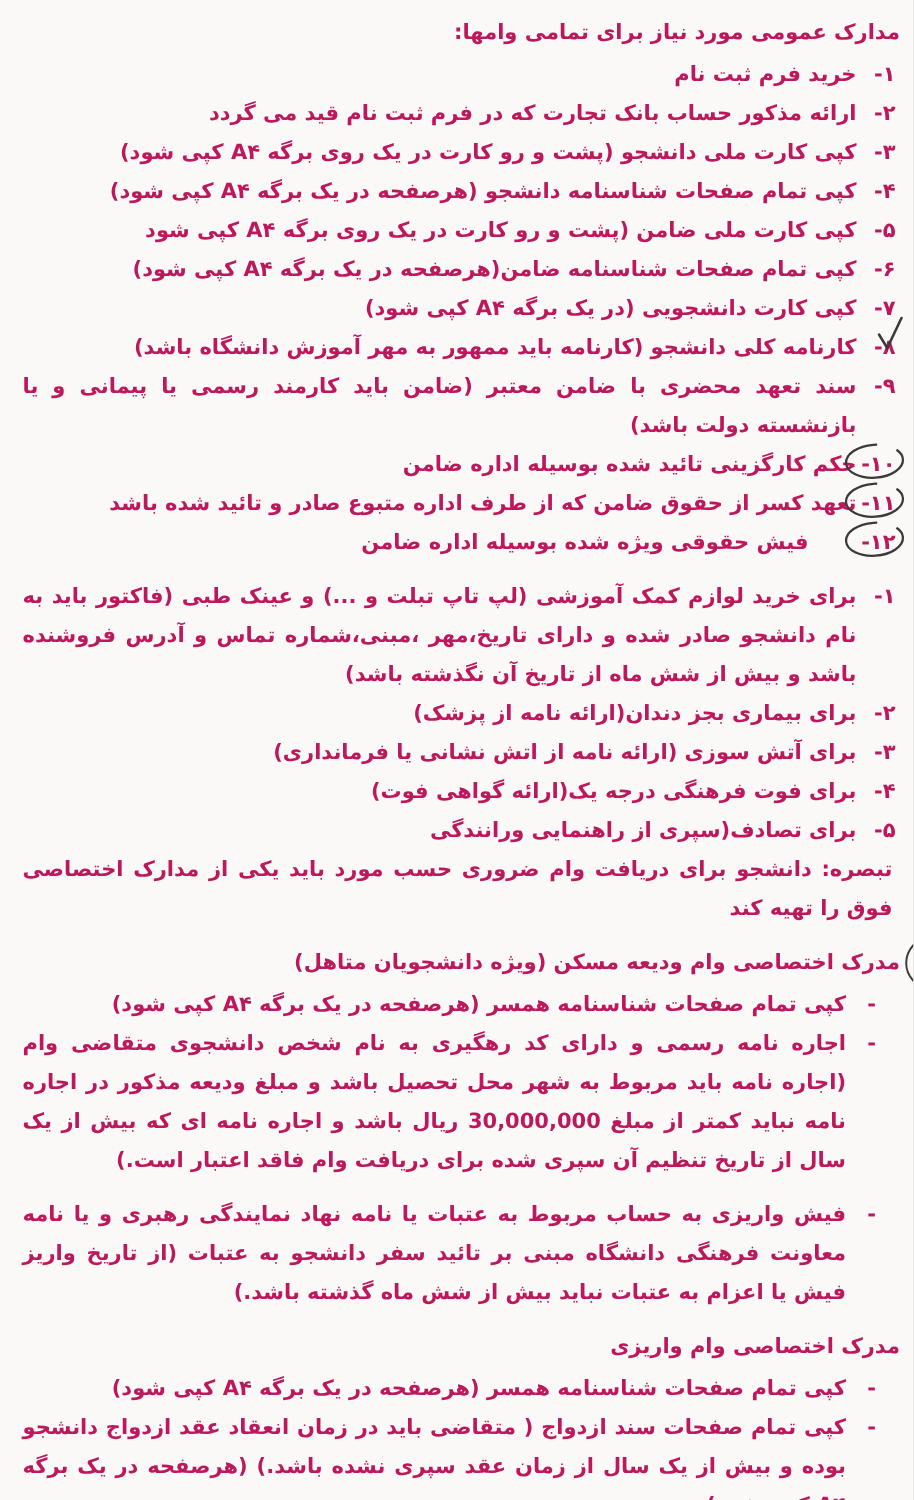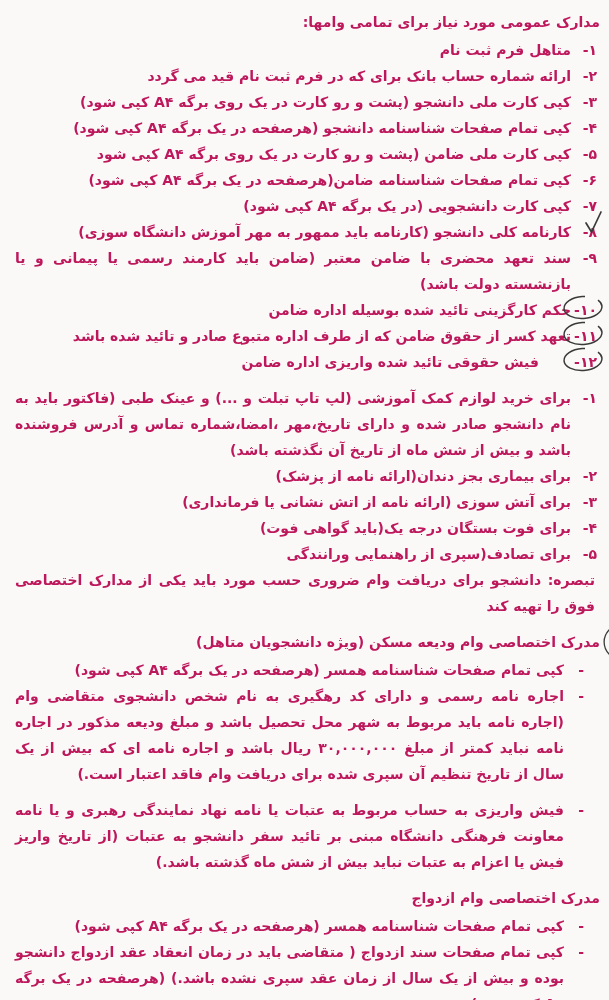--- a/index.html
+++ b/index.html
@@ -37,25 +37,25 @@
   svg.mark-pen{top:0px;right:-10px;width:9px;height:26px;}
 </style>
 </head>
 <body>
 
 <div class="page" style="background: rgb(250, 249, 247); color: #be185d;">
     <div class="section">
       <div class="section-title">مدارک عمومی مورد نیاز برای تمامی وامها:</div>
       <div class="item">
         <span class="num">۱-</span>
-        <div class="txt">متاهل فرم ثبت نام</div>
+        <div class="txt">خرید فرم ثبت نام</div>
       </div>
       <div class="item">
         <span class="num">۲-</span>
-        <div class="txt">ارائه شماره حساب بانک برای که در فرم ثبت نام قید می گردد</div>
+        <div class="txt">ارائه مذکور حساب بانک تجارت که در فرم ثبت نام قید می گردد</div>
       </div>
       <div class="item">
         <span class="num">۳-</span>
         <div class="txt">کپی کارت ملی دانشجو (پشت و رو کارت در یک روی برگه A۴ کپی شود)</div>
       </div>
       <div class="item">
         <span class="num">۴-</span>
         <div class="txt">کپی تمام صفحات شناسنامه دانشجو (هرصفحه در یک برگه A۴ کپی شود)</div>
       </div>
       <div class="item">
@@ -67,21 +67,21 @@
         <div class="txt">کپی تمام صفحات شناسنامه ضامن(هرصفحه در یک برگه A۴ کپی شود)</div>
       </div>
       <div class="item">
         <span class="num">۷-</span>
         <div class="txt">کپی کارت دانشجویی (در یک برگه A۴ کپی شود)</div>
       </div>
       <div class="item">
         <span class="num">۸-<svg class="mark mark-check" viewBox="0 0 20 26">
             <path d="M2 13 L7.5 22 L17 2" fill="none" stroke="#3a3a3a" stroke-width="1.7" stroke-linecap="round"></path>
           </svg></span>
-        <div class="txt">کارنامه کلی دانشجو (کارنامه باید ممهور به مهر آموزش دانشگاه سوزی)</div>
+        <div class="txt">کارنامه کلی دانشجو (کارنامه باید ممهور به مهر آموزش دانشگاه باشد)</div>
       </div>
       <div class="item">
         <span class="num">۹-</span>
         <div class="txt">سند تعهد محضری با ضامن معتبر (ضامن باید کارمند رسمی یا پیمانی و یا بازنشسته دولت باشد)</div>
       </div>
       <div class="item">
         <span class="num">۱۰-<svg class="mark mark-circle" viewBox="0 0 42 27">
             <ellipse cx="21" cy="13.5" rx="19" ry="11" fill="none" stroke="#3a3a3a" stroke-width="1.5" pathLength="100" stroke-dasharray="86 14" stroke-dashoffset="8" transform="rotate(-4 21 13.5)"></ellipse>
           </svg></span>
         <div class="txt">حکم کارگزینی تائید شده بوسیله اداره ضامن</div>
@@ -89,67 +89,67 @@
       <div class="item">
         <span class="num">۱۱-<svg class="mark mark-circle" viewBox="0 0 42 27">
             <ellipse cx="21" cy="13.5" rx="19" ry="11" fill="none" stroke="#3a3a3a" stroke-width="1.5" pathLength="100" stroke-dasharray="86 14" stroke-dashoffset="8" transform="rotate(-4 21 13.5)"></ellipse>
           </svg></span>
         <div class="txt">تعهد کسر از حقوق ضامن که از طرف اداره متبوع صادر و تائید شده باشد</div>
       </div>
       <div class="item">
         <span class="num">۱۲-<svg class="mark mark-circle" viewBox="0 0 42 27">
             <ellipse cx="21" cy="13.5" rx="19" ry="11" fill="none" stroke="#3a3a3a" stroke-width="1.5" pathLength="100" stroke-dasharray="86 14" stroke-dashoffset="8" transform="rotate(-4 21 13.5)"></ellipse>
           </svg></span>
-        <div class="txt gap">فیش حقوقی تائید شده واریزی اداره ضامن</div>
+        <div class="txt gap">فیش حقوقی ویژه شده بوسیله اداره ضامن</div>
       </div>
     </div>
     <div class="section">
       <div class="item">
         <span class="num">۱-</span>
-        <div class="txt">برای خرید لوازم کمک آموزشی (لپ تاپ تبلت و ...) و عینک طبی (فاکتور باید به نام دانشجو صادر شده و دارای تاریخ،مهر ،امضا،شماره تماس و آدرس فروشنده باشد و بیش از شش ماه از تاریخ آن نگذشته باشد)</div>
+        <div class="txt">برای خرید لوازم کمک آموزشی (لپ تاپ تبلت و ...) و عینک طبی (فاکتور باید به نام دانشجو صادر شده و دارای تاریخ،مهر ،مبنی،شماره تماس و آدرس فروشنده باشد و بیش از شش ماه از تاریخ آن نگذشته باشد)</div>
       </div>
       <div class="item">
         <span class="num">۲-</span>
         <div class="txt">برای بیماری بجز دندان(ارائه نامه از پزشک)</div>
       </div>
       <div class="item">
         <span class="num">۳-</span>
         <div class="txt">برای آتش سوزی (ارائه نامه از اتش نشانی یا فرمانداری)</div>
       </div>
       <div class="item">
         <span class="num">۴-</span>
-        <div class="txt">برای فوت بستگان درجه یک(باید گواهی فوت)</div>
+        <div class="txt">برای فوت فرهنگی درجه یک(ارائه گواهی فوت)</div>
       </div>
       <div class="item">
         <span class="num">۵-</span>
         <div class="txt">برای تصادف(سپری از راهنمایی ورانندگی</div>
       </div>
       <div class="note">تبصره: دانشجو برای دریافت وام ضروری حسب مورد باید یکی از مدارک اختصاصی فوق را تهیه کند</div>
     </div>
     <div class="section">
       <div class="section-title">مدرک اختصاصی وام ودیعه مسکن (ویژه دانشجویان متاهل)<svg class="mark mark-pen" viewBox="0 0 9 26">
           <path d="M8 1 C1.5 8 1.5 18 8 25" fill="none" stroke="#3a3a3a" stroke-width="1.3" stroke-linecap="round"></path>
         </svg></div>
       <div class="item dash">
         <span class="num">-</span>
         <div class="txt">کپی تمام صفحات شناسنامه همسر (هرصفحه در یک برگه A۴ کپی شود)</div>
       </div>
       <div class="item dash">
         <span class="num">-</span>
-        <div class="txt">اجاره نامه رسمی و دارای کد رهگیری به نام شخص دانشجوی متقاضی وام (اجاره نامه باید مربوط به شهر محل تحصیل باشد و مبلغ ودیعه مذکور در اجاره نامه نباید کمتر از مبلغ ۳۰,۰۰۰,۰۰۰ ریال باشد و اجاره نامه ای که بیش از یک سال از تاریخ تنظیم آن سپری شده برای دریافت وام فاقد اعتبار است.)</div>
+        <div class="txt">اجاره نامه رسمی و دارای کد رهگیری به نام شخص دانشجوی متقاضی وام (اجاره نامه باید مربوط به شهر محل تحصیل باشد و مبلغ ودیعه مذکور در اجاره نامه نباید کمتر از مبلغ 30,000,000 ریال باشد و اجاره نامه ای که بیش از یک سال از تاریخ تنظیم آن سپری شده برای دریافت وام فاقد اعتبار است.)</div>
       </div>
     </div>
     <div class="section">
       <div class="item dash">
         <span class="num">-</span>
         <div class="txt">فیش واریزی به حساب مربوط به عتبات یا نامه نهاد نمایندگی رهبری و یا نامه معاونت فرهنگی دانشگاه مبنی بر تائید سفر دانشجو به عتبات (از تاریخ واریز فیش یا اعزام به عتبات نباید بیش از شش ماه گذشته باشد.)</div>
       </div>
     </div>
     <div class="section">
-      <div class="section-title">مدرک اختصاصی وام ازدواج</div>
+      <div class="section-title">مدرک اختصاصی وام واریزی</div>
       <div class="item dash">
         <span class="num">-</span>
         <div class="txt">کپی تمام صفحات شناسنامه همسر (هرصفحه در یک برگه A۴ کپی شود)</div>
       </div>
       <div class="item dash">
         <span class="num">-</span>
         <div class="txt">کپی تمام صفحات سند ازدواج ( متقاضی باید در زمان انعقاد عقد ازدواج دانشجو بوده و بیش از یک سال از زمان عقد سپری نشده باشد.) (هرصفحه در یک برگه A۴ کپی شود)</div>
       </div>
     </div>
   </div>

